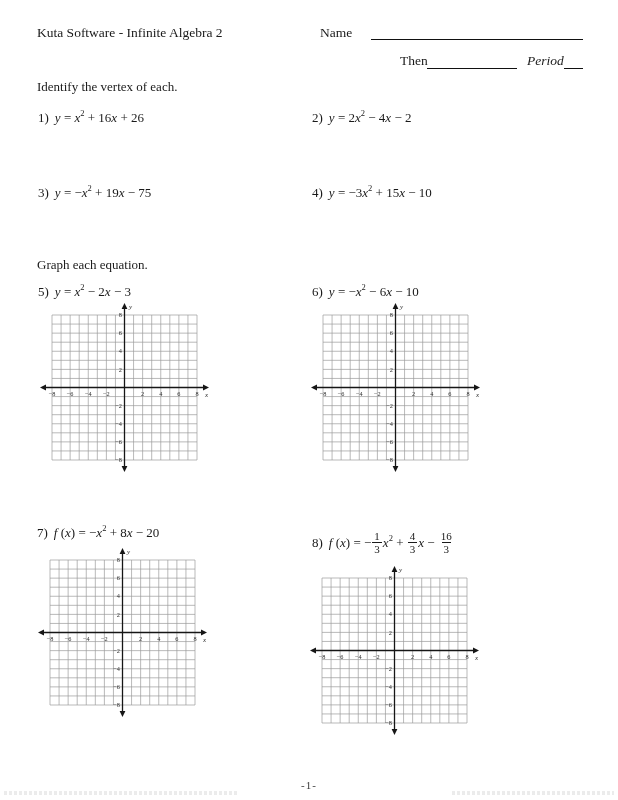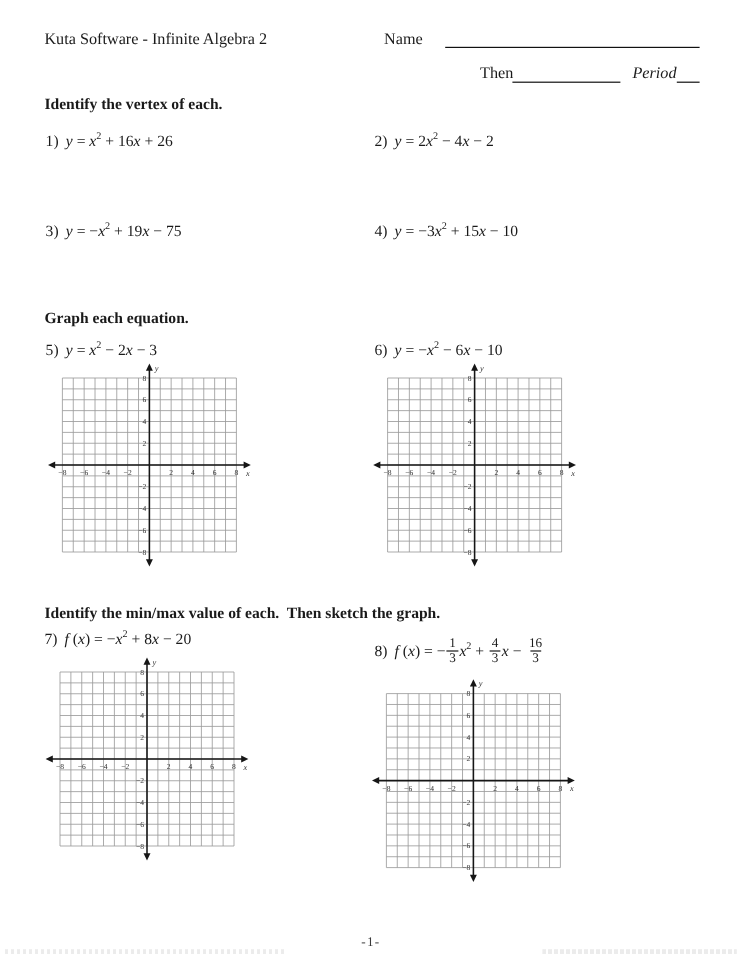--- a/index.html
+++ b/index.html
@@ -9,21 +9,21 @@
   }
   .abs{position:absolute;}
   .course{left:37px;top:25px;font-size:13.5px;}
   .name-label{left:320px;top:25px;font-size:13.5px;}
   .name-line{left:371px;top:20px;width:212px;height:19px;border-bottom:1.2px solid #111;}
   .title{left:39px;top:50px;font-size:19px;}
   .date-label{left:400px;top:53px;font-size:13.5px;}
   .date-line{left:427px;top:49px;width:90px;height:19px;border-bottom:1.2px solid #111;}
   .period-label{left:527px;top:53px;font-size:13.5px;font-style:italic;}
   .period-line{left:564px;top:49px;width:19px;height:19px;border-bottom:1.2px solid #111;}
-  .section-heading{font-size:13px;font-weight:bold;white-space:pre;}
+  .section-heading{font-size:13px;font-weight:normal;white-space:pre;}
   #sec1{left:37px;top:79px;}
   #sec2{left:37px;top:257px;}
   #sec3{left:37px;top:503px;}
   .problem{display:flex;align-items:center;font-size:13px;white-space:pre;}
   .problem .pnum{margin-right:6px;}
   .eq{display:inline-flex;align-items:center;white-space:pre;}
   .eq .var{font-style:italic;}
   .eq .sup{font-size:8.5px;display:inline-block;transform:translateY(-5px);}
   .eq .frac{display:inline-flex;flex-direction:column;align-items:center;
             font-size:11px;line-height:1.1;margin:0 1px;}
@@ -218,21 +218,20 @@
           <text x="83" y="69.575" text-anchor="end" style="font-family:&quot;Liberation Serif&quot;,serif;font-size:6.3px;fill:#2e2e2e;">2</text>
           <text x="83" y="105.825" text-anchor="end" style="font-family:&quot;Liberation Serif&quot;,serif;font-size:6.3px;fill:#2e2e2e;">−2</text>
           <text x="83" y="123.95" text-anchor="end" style="font-family:&quot;Liberation Serif&quot;,serif;font-size:6.3px;fill:#2e2e2e;">−4</text>
           <text x="83" y="142.075" text-anchor="end" style="font-family:&quot;Liberation Serif&quot;,serif;font-size:6.3px;fill:#2e2e2e;">−6</text>
           <text x="83" y="160.2" text-anchor="end" style="font-family:&quot;Liberation Serif&quot;,serif;font-size:6.3px;fill:#2e2e2e;">−8</text>
         </g>
         <text x="166" y="94.5" style="font-family:&quot;Liberation Serif&quot;,serif;font-style:italic;font-size:7px;fill:#2e2e2e;">x</text>
         <text x="90" y="7" style="font-family:&quot;Liberation Serif&quot;,serif;font-style:italic;font-size:7px;fill:#2e2e2e;">y</text>
       </svg></div>
 
-  <div class="abs section-heading" id="sec3">Identify the min/max value of each.  Then sketch the graph.</div>
 
   <div class="abs problem" id="p7">
     <span class="pnum">7)</span>
     <span class="eq"><span class="var">f</span><span> (</span><span class="var">x</span><span>) = −</span><span class="var">x</span><span class="sup">2</span><span> + 8</span><span class="var">x</span><span> − 20</span></span>
   </div>
   <div class="abs problem" id="p8">
     <span class="pnum">8)</span>
     <span class="eq"><span class="var">f</span><span> (</span><span class="var">x</span><span>) = −</span><span class="frac"><span class="num">1</span><span class="den">3</span></span><span class="var">x</span><span class="sup">2</span><span> + </span><span class="frac"><span class="num">4</span><span class="den">3</span></span><span class="var">x</span><span> − </span><span class="frac"><span class="num">16</span><span class="den">3</span></span></span>
   </div>
 

